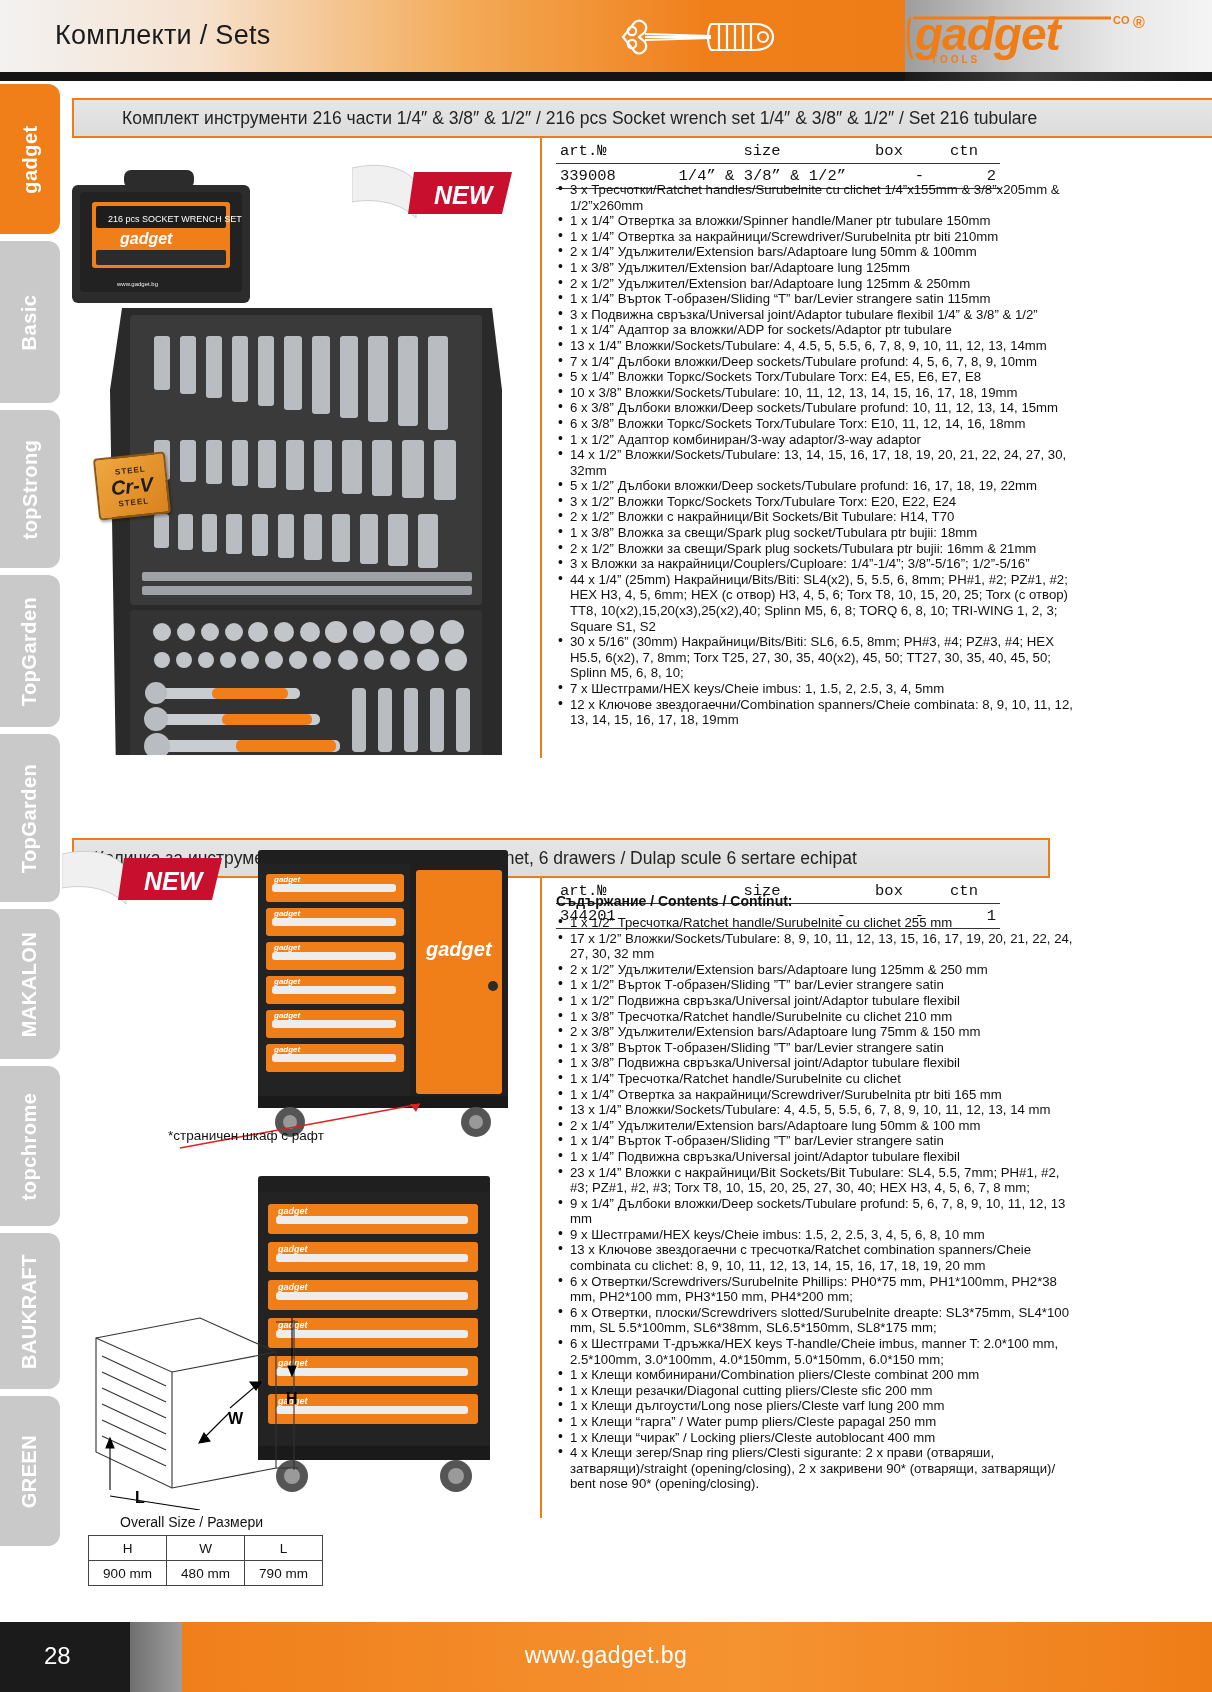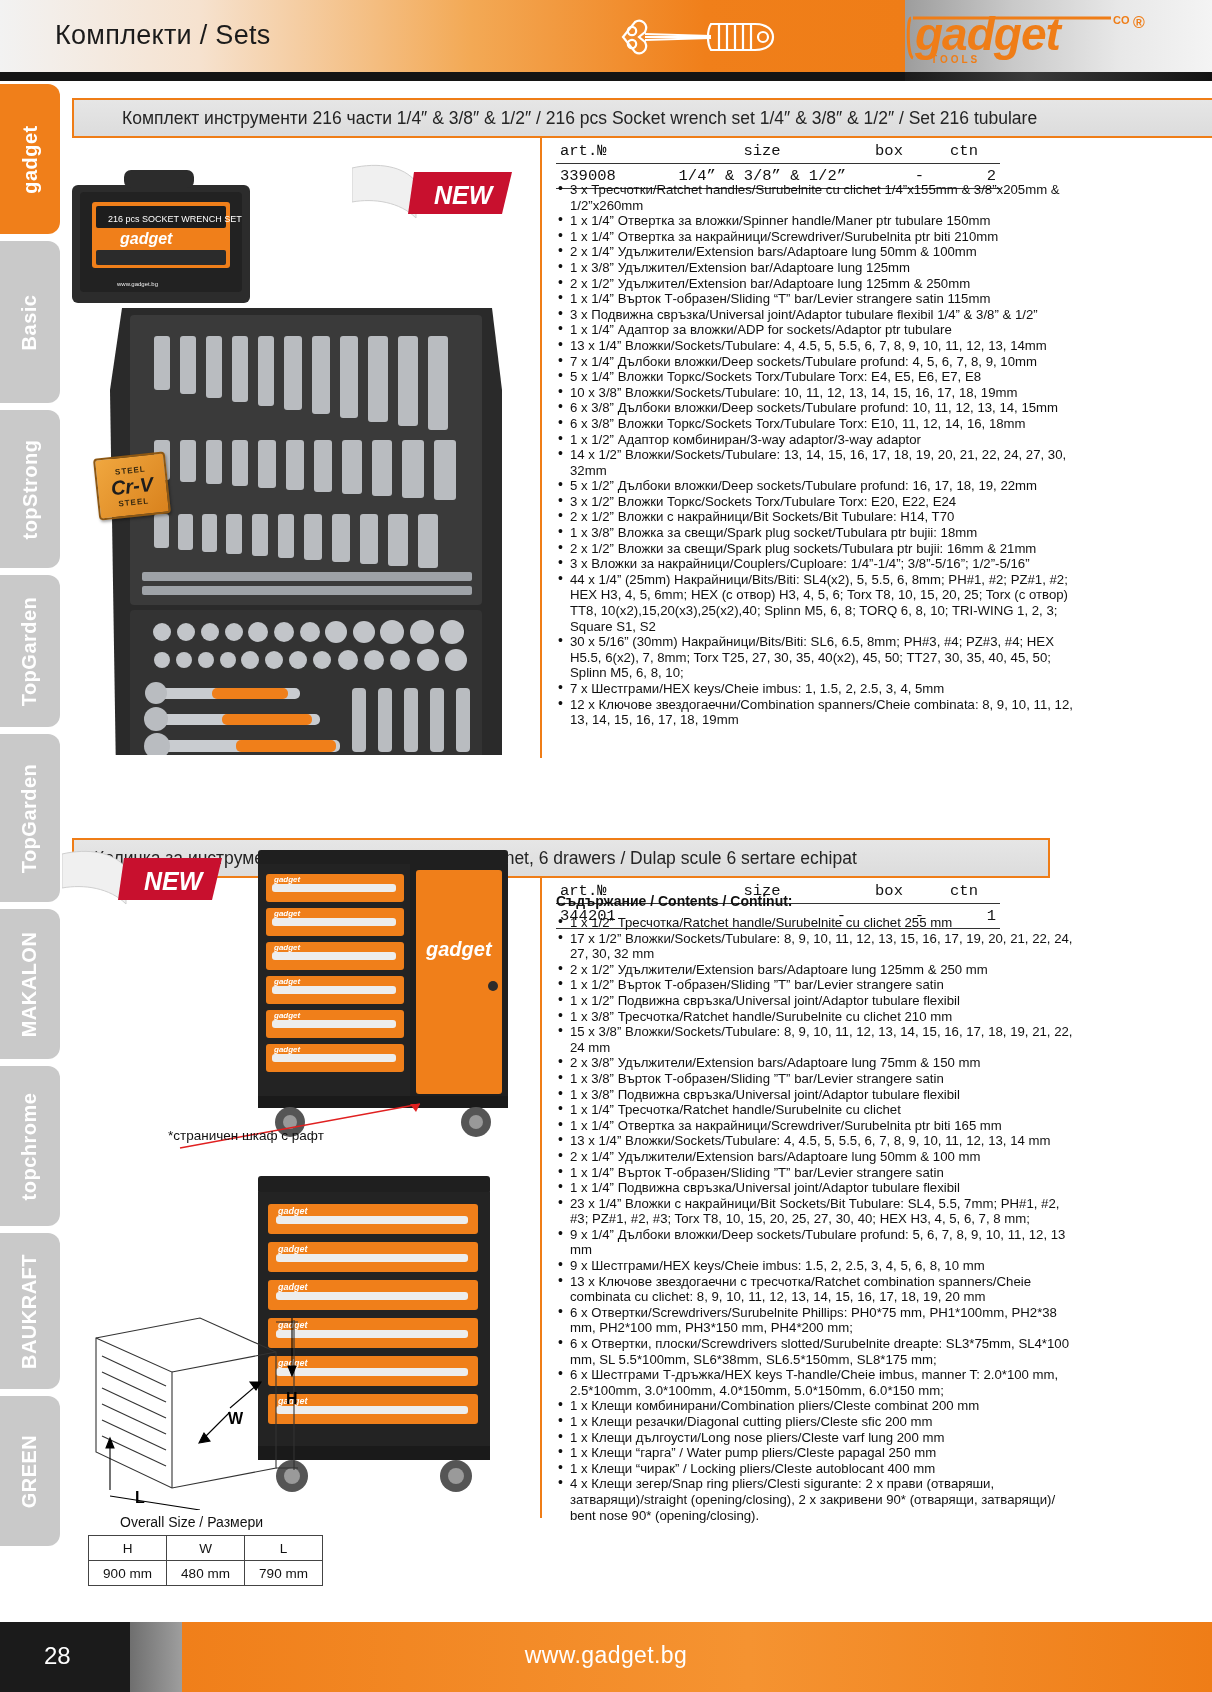--- a/index.html
+++ b/index.html
@@ -623,21 +623,20 @@
 </div>
 
 <div class="contents-head">Съдържание / Contents / Continut:</div>
 <ul class="bullets b2" id="list-p2">
     <li>1 x 1/2” Тресчотка/Ratchet handle/Surubelnite cu clichet 255 mm</li>
     <li>17 x 1/2” Вложки/Sockets/Tubulare: 8, 9, 10, 11, 12, 13, 15, 16, 17, 19, 20, 21, 22, 24, 27, 30, 32 mm</li>
     <li>2 x 1/2” Удължители/Extension bars/Adaptoare lung 125mm &amp; 250 mm</li>
     <li>1 x 1/2” Върток Т-образен/Sliding ”T” bar/Levier strangere satin</li>
     <li>1 x 1/2” Подвижна свръзка/Universal joint/Adaptor tubulare flexibil</li>
     <li>1 x 3/8” Тресчотка/Ratchet handle/Surubelnite cu clichet 210 mm</li>
-    <li>15 x 3/8” Вложки/Sockets/Tubulare: 8, 9, 10, 11, 12, 13, 14, 15, 16, 17, 18, 19, 21, 22, 24 mm</li>
     <li>2 x 3/8” Удължители/Extension bars/Adaptoare lung 75mm &amp; 150 mm</li>
     <li>1 x 3/8” Върток Т-образен/Sliding ”T” bar/Levier strangere satin</li>
     <li>1 x 3/8” Подвижна свръзка/Universal joint/Adaptor tubulare flexibil</li>
     <li>1 x 1/4” Тресчотка/Ratchet handle/Surubelnite cu clichet</li>
     <li>1 x 1/4” Отвертка за накрайници/Screwdriver/Surubelnita ptr biti 165 mm</li>
     <li>13 x 1/4” Вложки/Sockets/Tubulare: 4, 4.5, 5, 5.5, 6, 7, 8, 9, 10, 11, 12, 13, 14 mm</li>
     <li>2 x 1/4” Удължители/Extension bars/Adaptoare lung 50mm &amp; 100 mm</li>
     <li>1 x 1/4” Върток Т-образен/Sliding ”T” bar/Levier strangere satin</li>
     <li>1 x 1/4” Подвижна свръзка/Universal joint/Adaptor tubulare flexibil</li>
     <li>23 x 1/4” Вложки с накрайници/Bit Sockets/Bit Tubulare: SL4, 5.5, 7mm; PH#1, #2, #3; PZ#1, #2, #3; Torx T8, 10, 15, 20, 25, 27, 30, 40; HEX H3, 4, 5, 6, 7, 8 mm;</li>

